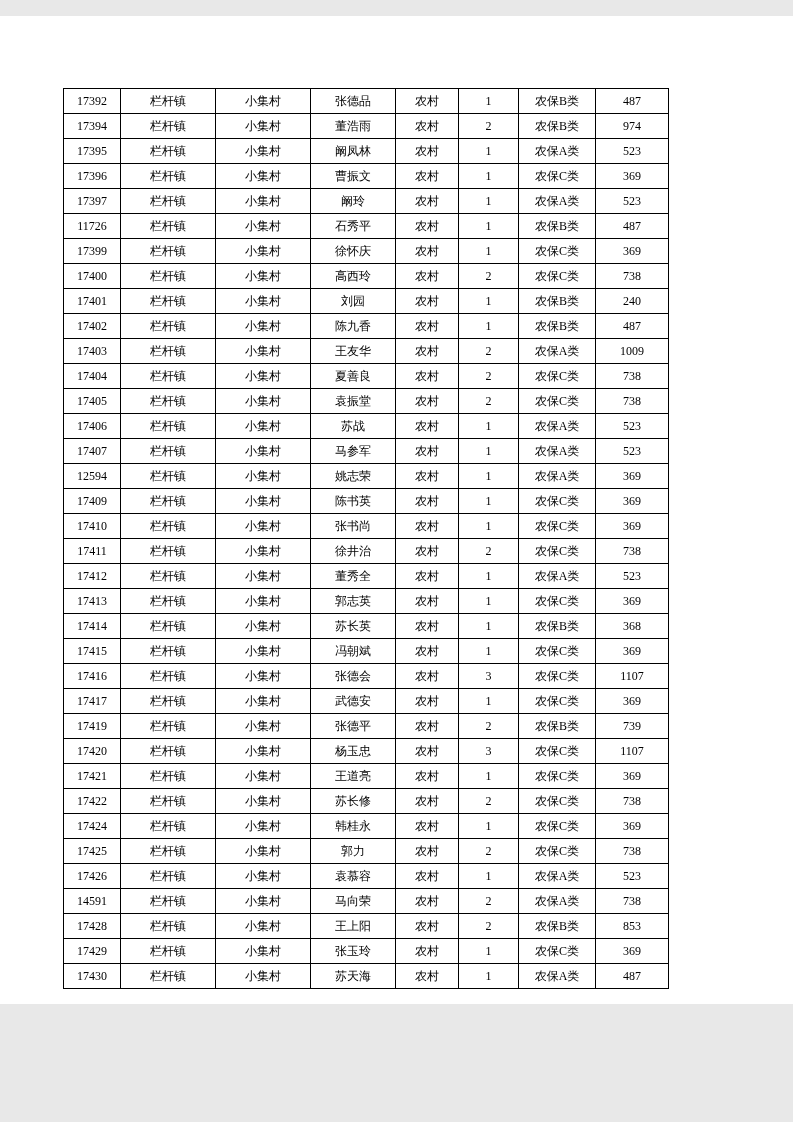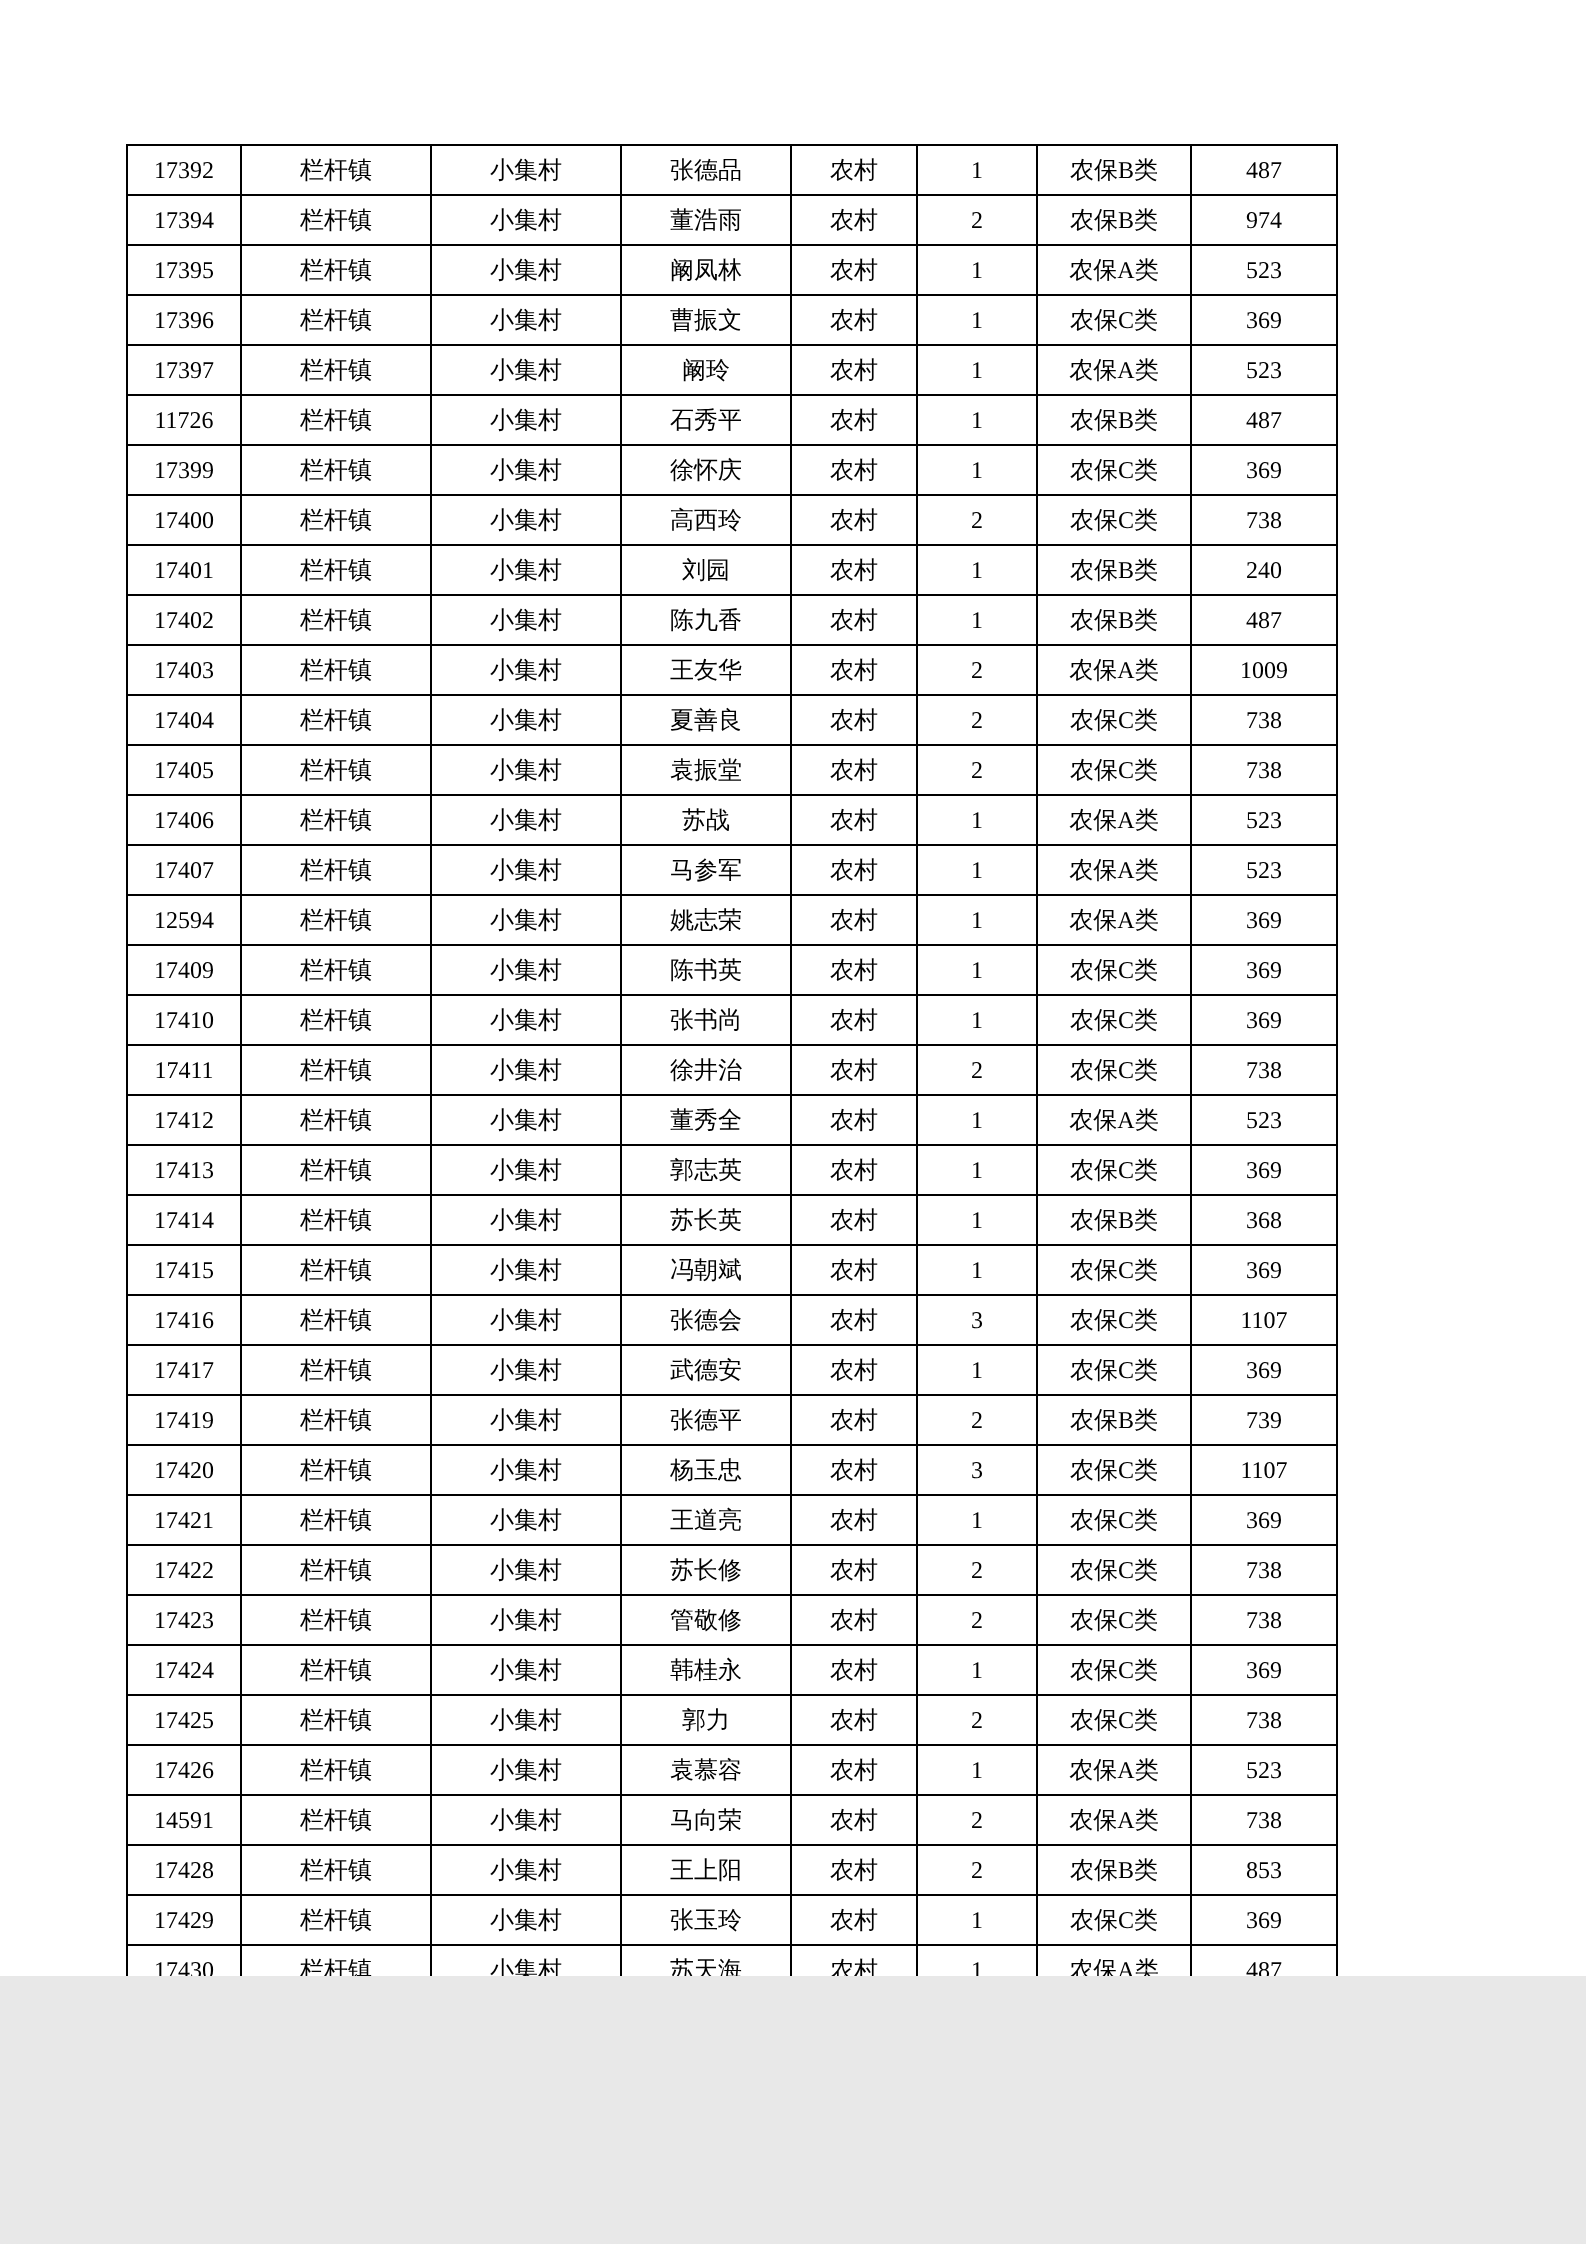--- a/index.html
+++ b/index.html
@@ -3,21 +3,21 @@
 <meta charset="utf-8">
 <style>
   * { margin: 0; padding: 0; box-sizing: border-box; }
   html, body { background: #e8e8e8; }
   body { font-family: "Liberation Serif", "DejaVu Serif", serif; }
   .page {
     position: relative;
     width: 793px;
     height: 988px;
     background: #ffffff;
-    margin: 0 auto;
+    margin: 16px auto;
     overflow: hidden;
   }
   .sheet-table {
     position: absolute;
     left: 63px;
     top: 72px;
     width: 605px;
     border-collapse: collapse;
     table-layout: fixed;
   }
@@ -341,30 +341,20 @@
           <td>17422</td>
           <td>栏杆镇</td>
           <td>小集村</td>
           <td>苏长修</td>
           <td>农村</td>
           <td>2</td>
           <td>农保C类</td>
           <td>738</td>
         </tr>
         <tr>
-          <td>17423</td>
-          <td>栏杆镇</td>
-          <td>小集村</td>
-          <td>管敬修</td>
-          <td>农村</td>
-          <td>2</td>
-          <td>农保C类</td>
-          <td>738</td>
-        </tr>
-        <tr>
           <td>17424</td>
           <td>栏杆镇</td>
           <td>小集村</td>
           <td>韩桂永</td>
           <td>农村</td>
           <td>1</td>
           <td>农保C类</td>
           <td>369</td>
         </tr>
         <tr>

